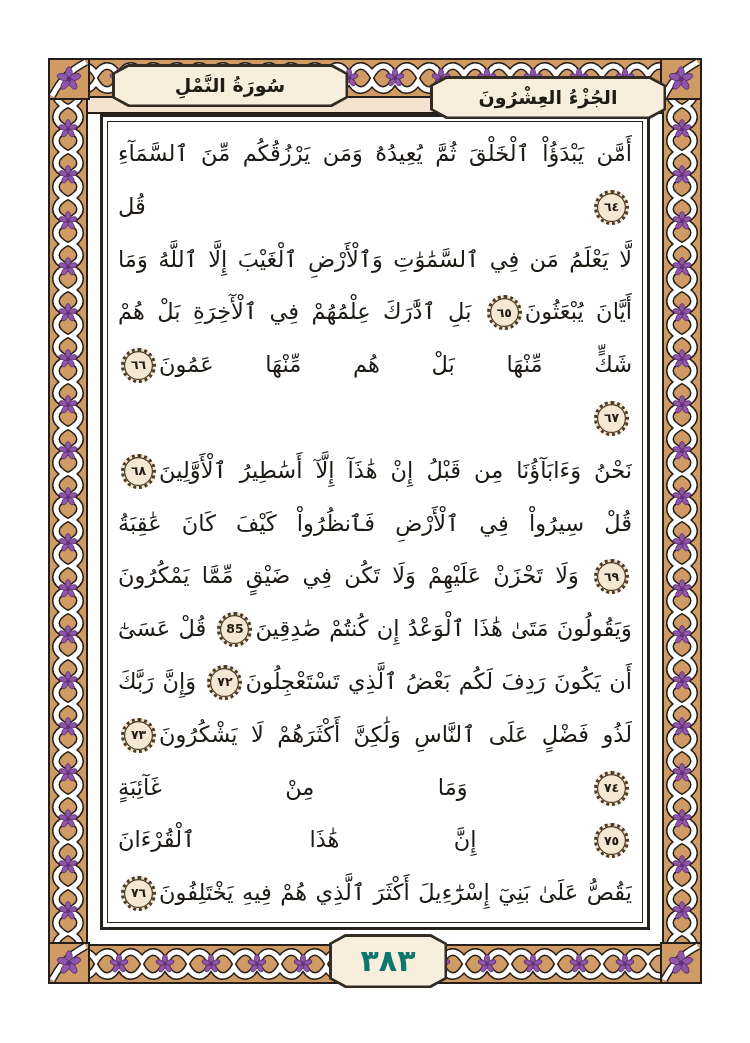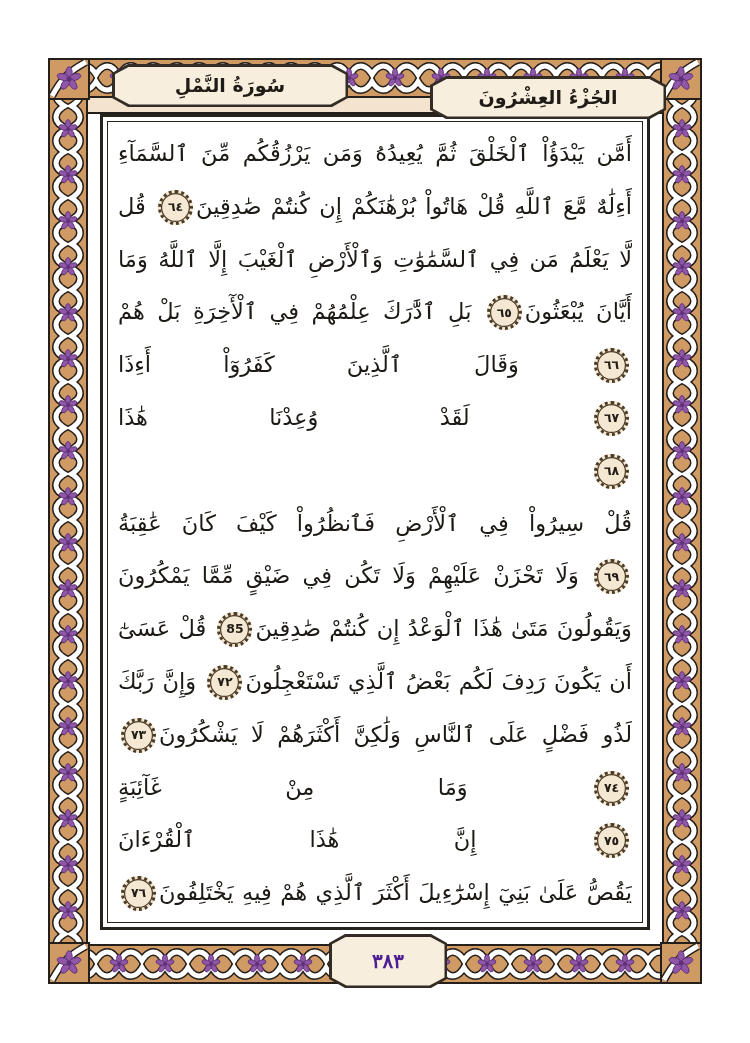--- a/index.html
+++ b/index.html
@@ -30,21 +30,21 @@
     clip-path:polygon(16px 0,calc(100% - 16px) 0,100% 9px,100% calc(100% - 9px),
               calc(100% - 16px) 100%,16px 100%,0 calc(100% - 9px),0 9px);padding-left:26px;}
   .cartouche-inner{position:absolute;inset:2.5px;background:#f8eedd;
     clip-path:polygon(15px 0,calc(100% - 15px) 0,100% 8px,100% calc(100% - 8px),
               calc(100% - 15px) 100%,15px 100%,0 calc(100% - 8px),0 8px);
     display:flex;align-items:center;justify-content:center;}
   .cartouche.juz{left:430px;top:76px;width:210px;height:43px;}
   .cartouche.surah{left:112px;top:64px;width:210px;height:43px;}
   .cartouche-label{direction:rtl;font-size:19px;font-weight:bold;color:#1f1b16;line-height:1;}
   .cartouche.pagenum{left:329px;top:934px;width:92px;height:54px;}
-  .pagenum-label{direction:rtl;font-size:20px;font-weight:bold;color:#4c1d95;line-height:1;letter-spacing:2px;font-family:Liberation Serif, serif;}
+  .pagenum-label{direction:rtl;font-size:30px;font-weight:bold;color:#0f766e;line-height:1;letter-spacing:2px;}
 
   
   .text-frame{position:absolute;left:100px;top:114px;width:550px;height:816px;
               border:3px solid #26221c;box-sizing:border-box;background:#ffffff;z-index:2;}
   .text-frame-inner{position:absolute;inset:4px;border:1.5px solid #26221c;
                     padding:5px 10px 0 10px;box-sizing:border-box;}
   .line{direction:rtl;text-align:justify;text-align-last:justify;height:52.8px;line-height:52.8px;
         overflow:hidden;font-size:22.5px;color:#1d1a16;word-spacing:1px;white-space:normal;}
   .ayah{display:inline-flex;align-items:center;justify-content:center;width:29px;height:29px;
         border-radius:50%;background:#f4e8d3;border:3px dotted #4a3a26;
@@ -1215,34 +1215,34 @@
   </div>
   <div class="cartouche surah">
     <div class="cartouche-inner">
       <span class="cartouche-label">سُورَةُ النَّمْلِ</span>
     </div>
   </div>
 
   <div class="text-frame">
     <div class="text-frame-inner">
         <div class="line"><span class="qtext">أَمَّن يَبْدَؤُاْ ٱلْخَلْقَ ثُمَّ يُعِيدُهُ وَمَن يَرْزُقُكُم مِّنَ ٱلسَّمَآءِ وَٱلْأَرْضِ</span></div>
-        <div class="line"><span class="qtext">أَءِلَٰهٌ مَّعَ ٱللَّهِ قُلْ هَاتُواْ بُرْهَٰنَكُمْ إِن كُنتُمْ صَٰدِقِينَ</span><span class="ayah">
+        <div class="line"><span class="ayah">
             <span class="ayah-num">٦٤</span>
           </span> <span class="qtext">قُل</span></div>
         <div class="line"><span class="qtext">لَّا يَعْلَمُ مَن فِي ٱلسَّمَٰوَٰتِ وَٱلْأَرْضِ ٱلْغَيْبَ إِلَّا ٱللَّهُ وَمَا يَشْعُرُونَ</span></div>
         <div class="line"><span class="qtext">أَيَّانَ يُبْعَثُونَ</span><span class="ayah">
             <span class="ayah-num">٦٥</span>
           </span> <span class="qtext">بَلِ ٱدَّٰرَكَ عِلْمُهُمْ فِي ٱلْأٓخِرَةِ بَلْ هُمْ فِي</span></div>
-        <div class="line"><span class="ayah">
+        <div class="line"><span class="qtext">شَكٍّ مِّنْهَا بَلْ هُم مِّنْهَا عَمُونَ</span><span class="ayah">
             <span class="ayah-num">٦٦</span>
-          </span> <span class="qtext">وَقَالَ ٱلَّذِينَ كَفَرُوٓاْ أَءِذَا</span></div>
+          </span> </div>
         <div class="line"><span class="ayah">
             <span class="ayah-num">٦٧</span>
-          </span> <span class="qtext">لَقَدْ وُعِدْنَا هَٰذَا</span></div>
-        <div class="line"><span class="ayah">
+          </span> </div>
+        <div class="line"><span class="qtext">نَحْنُ وَءَابَآؤُنَا مِن قَبْلُ إِنْ هَٰذَآ إِلَّآ أَسَٰطِيرُ ٱلْأَوَّلِينَ</span><span class="ayah">
             <span class="ayah-num">٦٨</span>
           </span></div>
         <div class="line"><span class="qtext">قُلْ سِيرُواْ فِي ٱلْأَرْضِ فَٱنظُرُواْ كَيْفَ كَانَ عَٰقِبَةُ ٱلْمُجْرِمِينَ</span></div>
         <div class="line"><span class="ayah">
             <span class="ayah-num">٦٩</span>
           </span> <span class="qtext">وَلَا تَحْزَنْ عَلَيْهِمْ وَلَا تَكُن فِي ضَيْقٍ مِّمَّا يَمْكُرُونَ</span></div>
         <div class="line"><span class="qtext">وَيَقُولُونَ مَتَىٰ هَٰذَا ٱلْوَعْدُ إِن كُنتُمْ صَٰدِقِينَ</span><span class="ayah">
             <span class="ayah-num">85</span>
           </span> <span class="qtext">قُلْ عَسَىٰٓ</span></div>
         <div class="line"><span class="qtext">أَن يَكُونَ رَدِفَ لَكُم بَعْضُ ٱلَّذِي تَسْتَعْجِلُونَ</span><span class="ayah">

